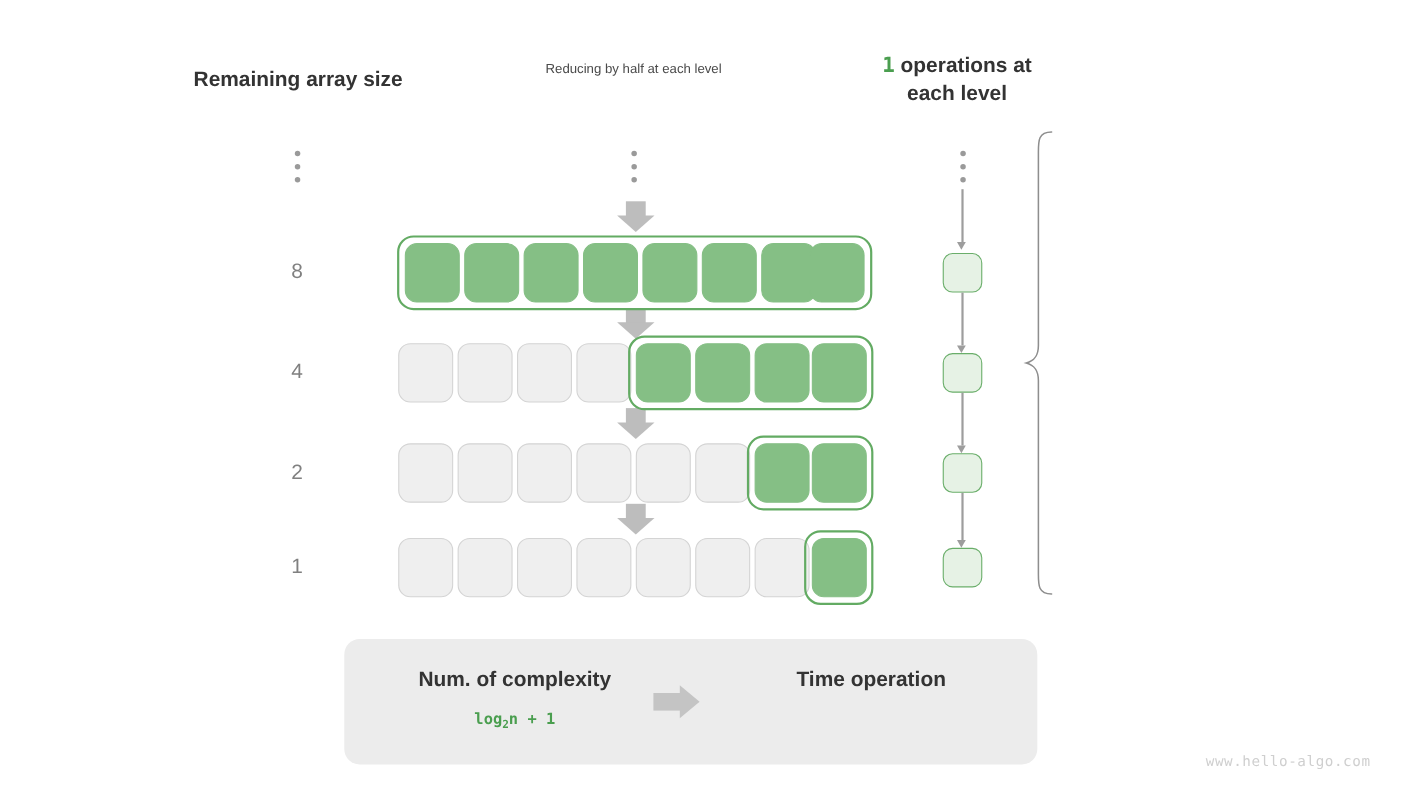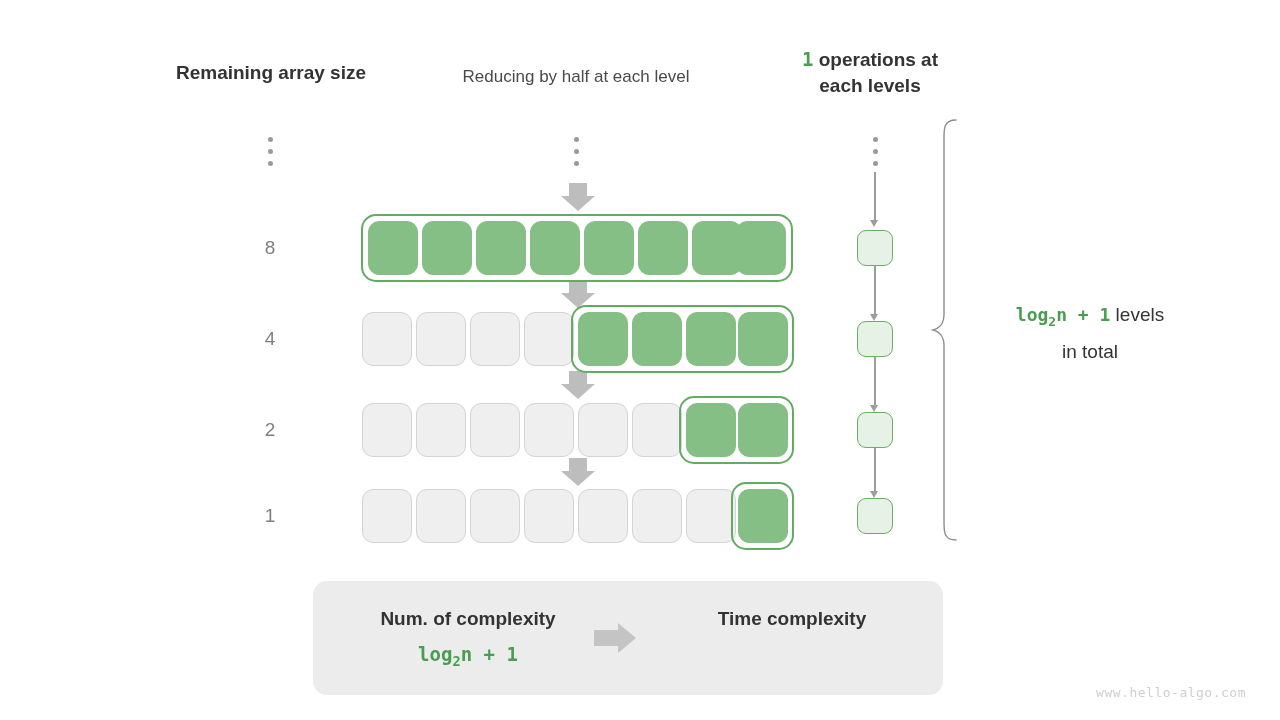--- a/index.html
+++ b/index.html
@@ -16,21 +16,21 @@
   
   .hdr{position:absolute;color:#333333;}
   #hdr-left{
     left:156px;top:62px;width:230px;text-align:center;
     font-size:19px;font-weight:bold;color:#333;
   }
   #hdr-mid{
     left:420px;top:46px;width:312px;text-align:center;
   }
   #hdr-mid .t1{font-size:19px;font-weight:bold;color:#333;line-height:26px;}
-  #hdr-mid .t2{font-size:17px;color:#4a4a4a;line-height:26px;margin-top:18px;}
+  #hdr-mid .t2{font-size:12px;color:#4a4a4a;line-height:26px;margin-top:3px;}
   #hdr-right{
     left:770px;top:46px;width:200px;text-align:center;
     font-size:19px;font-weight:bold;color:#333;line-height:26px;
   }
   .mono-green{
     font-family:"DejaVu Sans Mono","Liberation Mono",monospace;
     color:#4a9e4f;font-weight:bold;
   }
 
   
@@ -100,21 +100,21 @@
 
   
   #summary{
     position:absolute;left:313px;top:581px;width:630px;height:114px;
     background:#ececec;border-radius:14px;
   }
   #summary .col{position:absolute;top:22px;text-align:center;}
   #summary .ttl{font-size:19px;font-weight:bold;color:#333;line-height:32px;}
   #summary .val{
     font-family:"DejaVu Sans Mono","Liberation Mono",monospace;
-    font-weight:bold;font-size:19px;line-height:38px;
+    font-weight:bold;font-size:14px;line-height:38px;
   }
   #summary .val.green{color:#4a9e4f;}
   #summary .val.teal{color:#3e9289;}
   #sum-arrow{position:absolute;left:281px;top:42px;width:48px;height:30px;}
   #sum-arrow .shaft{position:absolute;left:0;top:7px;width:26px;height:16px;background:#c4c4c4;}
   #sum-arrow .head{
     position:absolute;left:24px;top:0;width:0;height:0;
     border-top:15px solid transparent;border-bottom:15px solid transparent;
     border-left:18px solid #c4c4c4;
   }
@@ -133,21 +133,21 @@
 <div class="stage">
 
   <div id="hdr-left" class="hdr">Remaining array size</div>
 
   <div id="hdr-mid" class="hdr">
     <div class="t2">Reducing by half at each level</div>
   </div>
 
   <div id="hdr-right" class="hdr">
     <div><span class="mono-green">1</span><span> operations at</span></div>
-    <div>each levels</div>
+    <div>each level</div>
   </div>
 
   <div class="vdots" style="left:265px;top:137px;">
     <i></i>
       <i></i>
       <i></i>
   </div>
   <div class="vdots" style="left:571px;top:137px;">
     <i></i>
       <i></i>
@@ -253,35 +253,33 @@
   </div>
   <div class="opcell" style="left:857px;top:498px;"></div>
 
   <div id="brace">
     <svg width="36" height="424" viewBox="0 0 36 424" xmlns="http://www.w3.org/2000/svg">
       <path d="M26 2 C14 2, 14 10, 14 20 L14 196 C14 206, 10 210, 3 212 C10 214, 14 218, 14 228 L14 404 C14 414, 14 422, 26 422" fill="none" stroke="#8e8e8e" stroke-width="1.4" stroke-linecap="round"></path>
     </svg>
   </div>
 
   <div id="rightnote">
-    <div class="ln1"><span class="expr">log<sub>2</sub>n + 1</span><span> levels</span></div>
-    <div class="ln2">in total</div>
   </div>
 
   <div id="summary">
     <div class="col" style="left:30px;width:250px;">
       <div class="ttl">Num. of complexity</div>
       <div class="val green">log<sub>2</sub>n + 1</div>
     </div>
 
     <div id="sum-arrow">
       <div class="shaft"></div>
         <div class="head"></div>
     </div>
 
     <div class="col" style="left:348px;width:262px;">
-      <div class="ttl">Time complexity</div>
+      <div class="ttl">Time operation</div>
     </div>
   </div>
 
   <div id="watermark">www.hello-algo.com</div>
 
 </div>
 
 </body></html>

